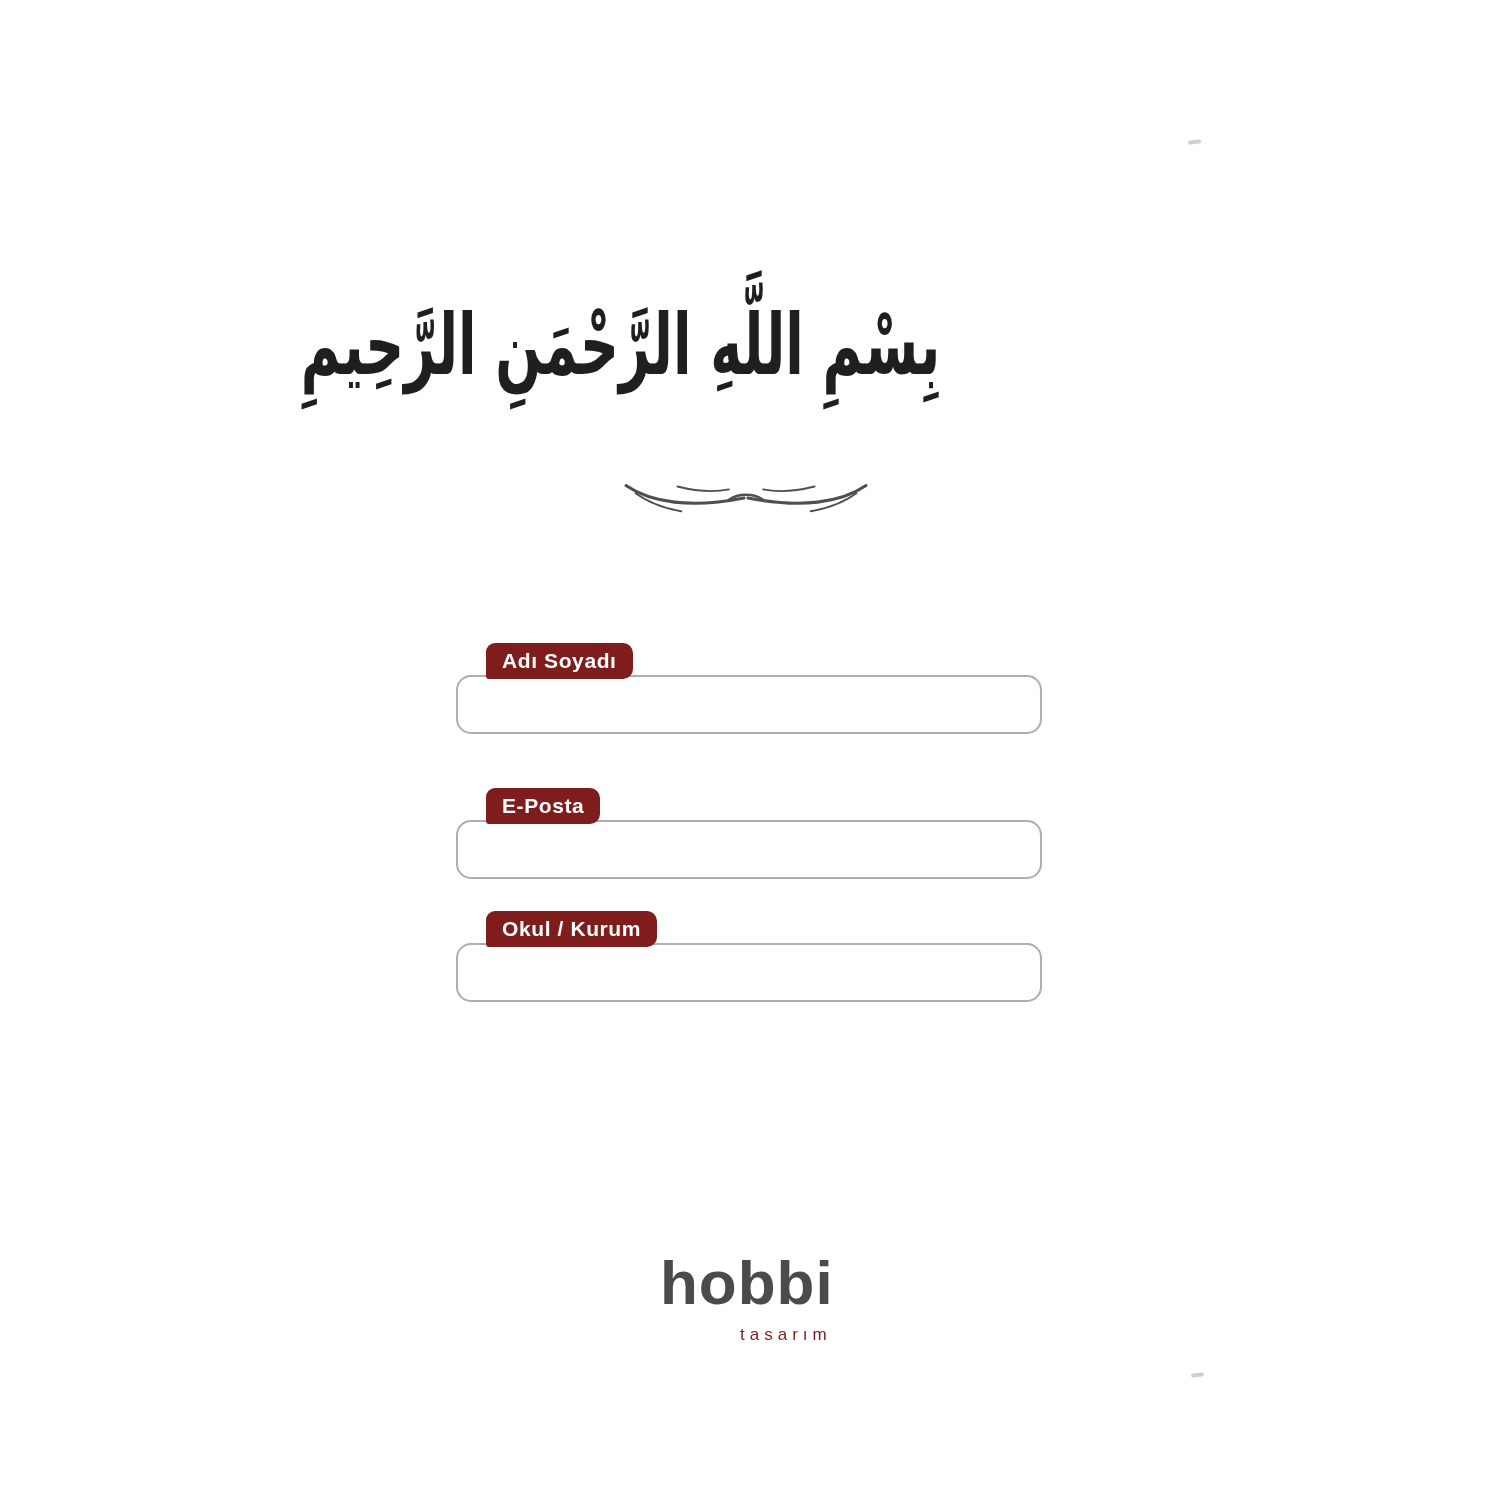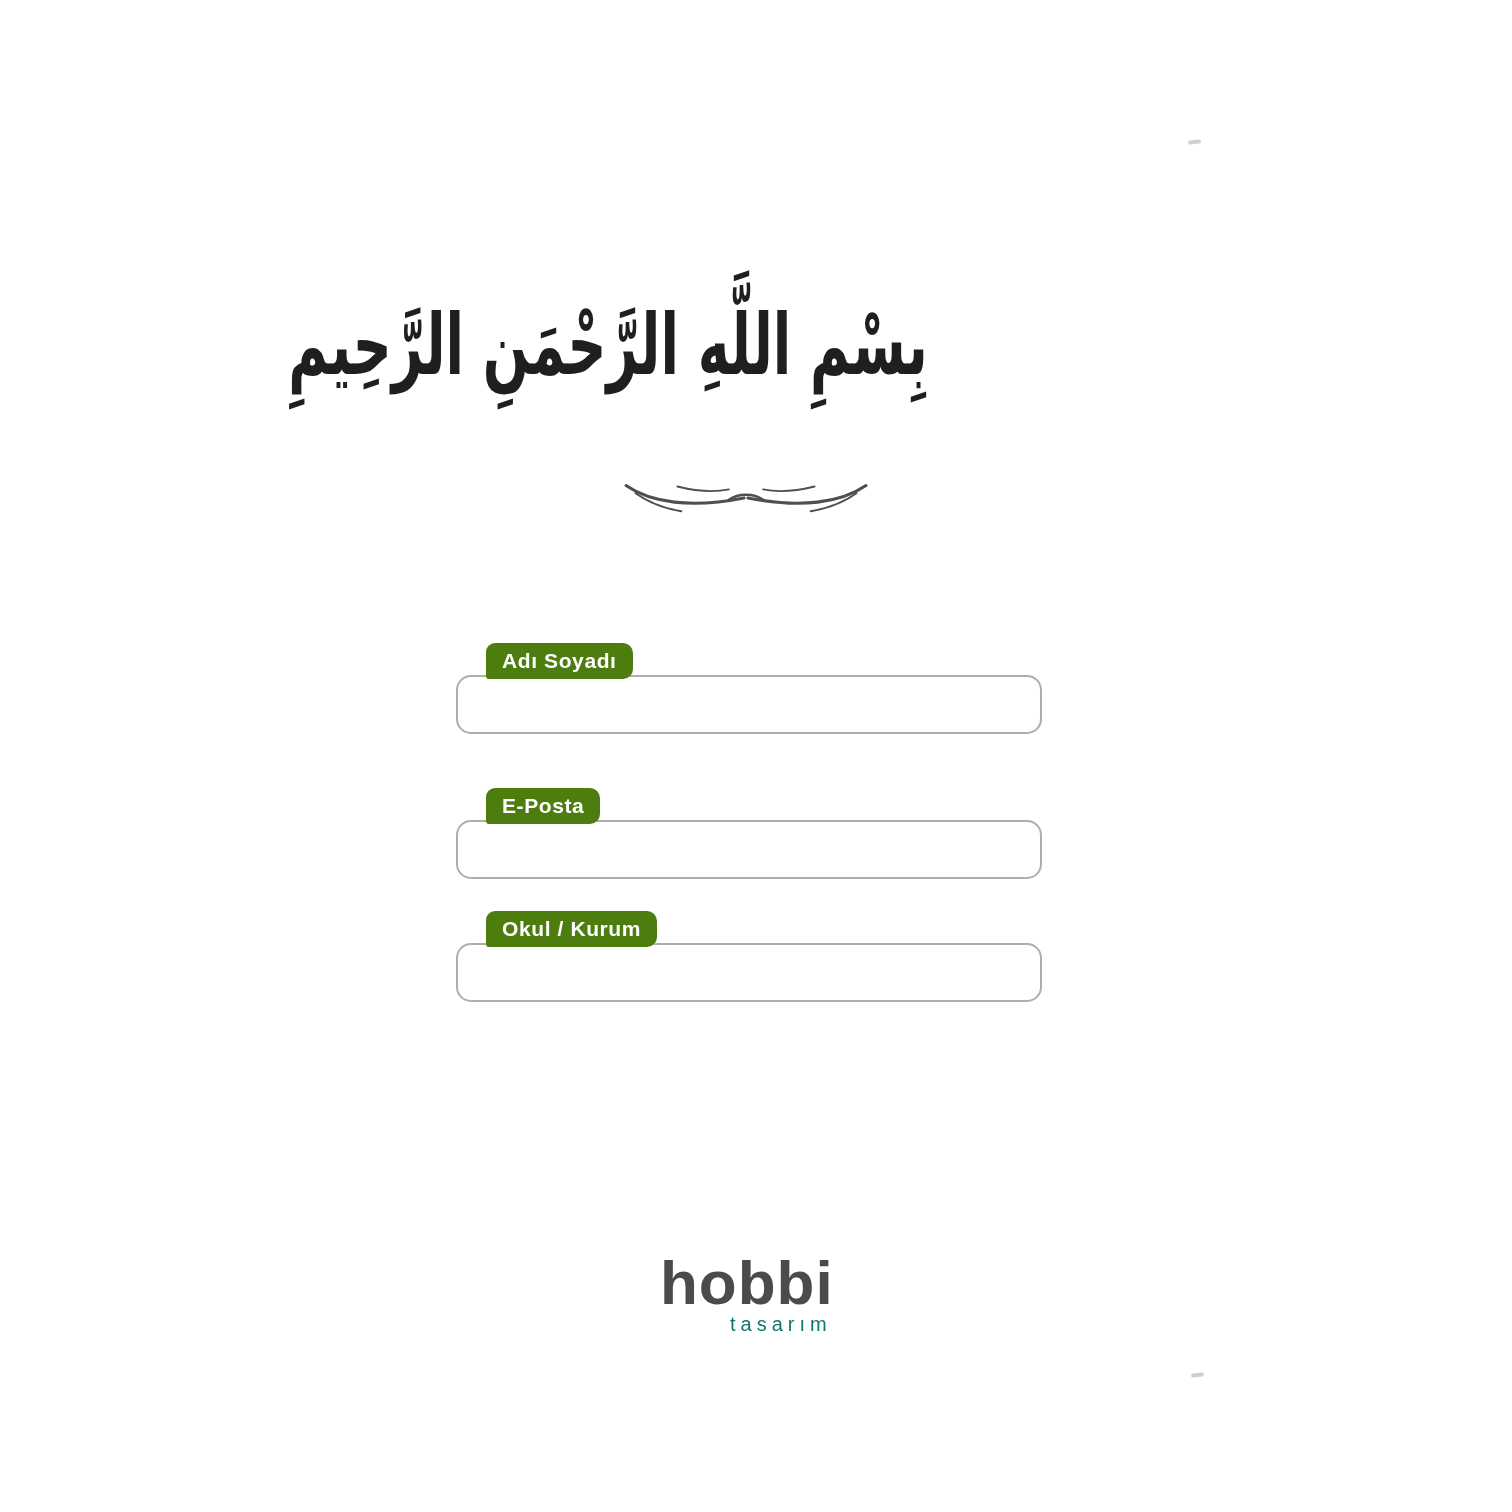--- a/index.html
+++ b/index.html
@@ -7,20 +7,21 @@
     padding: 0;
     background: #ffffff;
   }
   .page {
     position: relative;
     width: 1248px;
     height: 1512px;
     background: #ffffff;
     overflow: hidden;
     font-family: "Liberation Sans", sans-serif;
+    padding-left: 25px;
   }
 
   
   .bismillah {
     position: absolute;
     top: 296px;
     left: 0;
     right: 32px;
     text-align: center;
     direction: rtl;
@@ -51,21 +52,21 @@
   .field-group { position: absolute; left: 456px; width: 586px; }
   .fg-1 { top: 643px; }
   .fg-2 { top: 788px; }
   .fg-3 { top: 911px; }
 
   .label-badge {
     position: relative;
     z-index: 2;
     display: inline-block;
     margin-left: 30px;
-    background: #4d7c0f;
+    background: #7f1d1d;
     color: #ffffff;
     font-size: 21px;
     font-weight: bold;
     letter-spacing: 0.6px;
     line-height: 1;
     padding: 7px 16px 8px 16px;
     border-radius: 9px 10px 10px 3px;
   }
   .field-box {
     position: relative;
@@ -95,26 +96,26 @@
     align-items: flex-end;
   }
   .logo-wordmark {
     font-size: 62px;
     font-weight: 600;
     letter-spacing: 1px;
     line-height: 1;
     color: #4a4b4d;
   }
   .logo-tagline {
-    font-size: 20px;
+    font-size: 17px;
     letter-spacing: 5px;
     line-height: 1;
-    margin-top: 0;
+    margin-top: 12px;
     margin-right: 2px;
-    color: #0f766e;
+    color: #7f1d1d;
   }
 
   
   .artifact {
     position: absolute;
     width: 13px;
     height: 4px;
     background: #b6b6b6;
     opacity: 0.65;
     border-radius: 2px;

